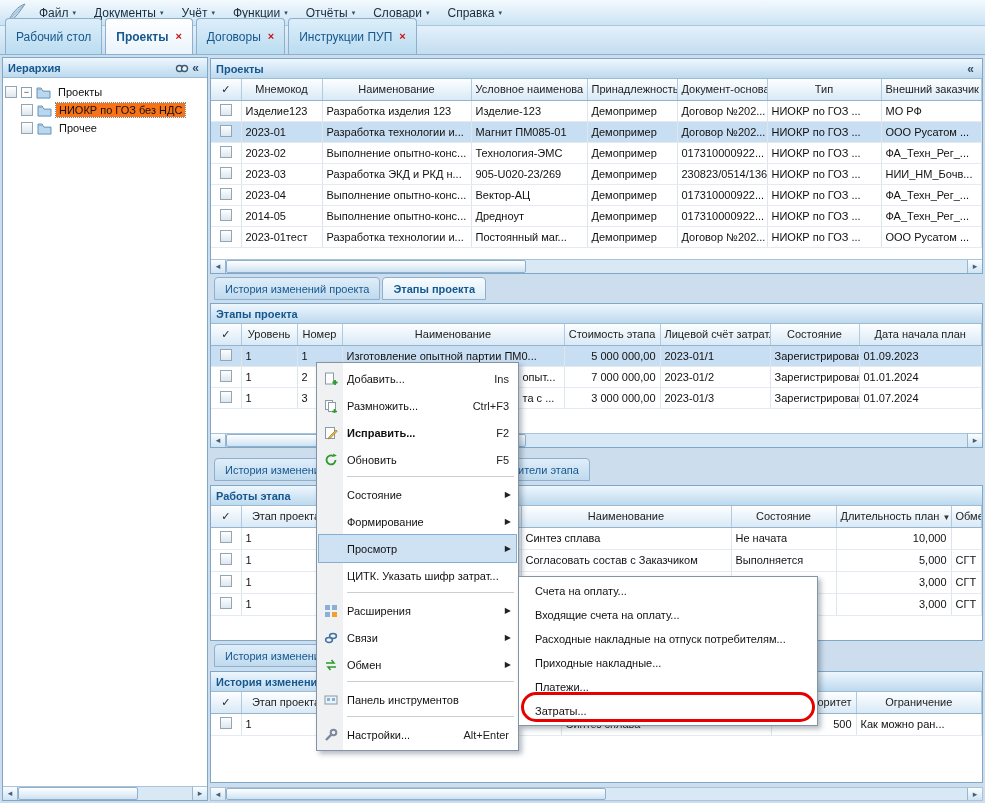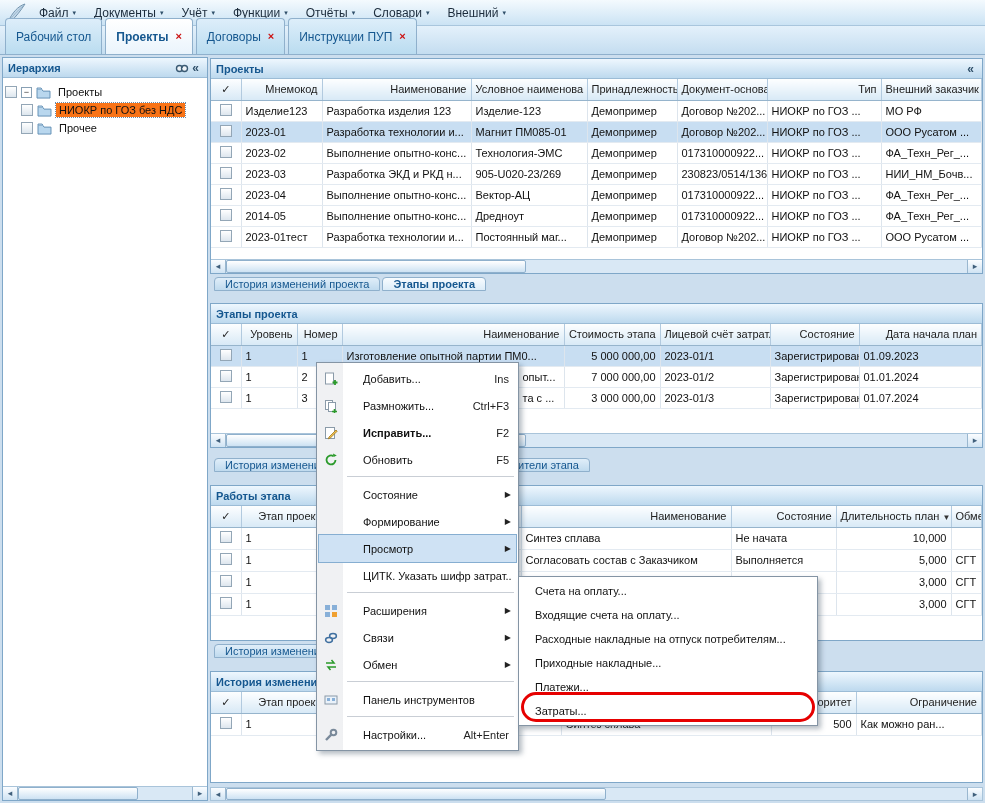--- a/index.html
+++ b/index.html
@@ -30,44 +30,44 @@
 .tree{padding:5px 2px;}
 .tree-row{display:flex;align-items:center;gap:4px;height:18px;white-space:nowrap;}
 .tree-row.child{padding-left:16px;}
 .tree-label{padding:1px 3px;}
 .tree-row.selected .tree-label{background:#f97316;outline:1px dotted #6a8aa8;}
 .expander{width:11px;height:11px;border:1px solid #88a0b4;background:#fff;font-size:9px;line-height:9px;text-align:center;color:#333;}
 .cb{display:inline-block;width:12px;height:12px;border:1px solid #93a6b6;background:linear-gradient(#ffffff,#dde6ee);flex:none;}
 
 
 table.grid{border-collapse:collapse;table-layout:fixed;width:100%;}
-.grid th{height:21px;background:linear-gradient(#fdfeff,#d8e9f6);border-right:1px solid #b2cadf;border-bottom:1px solid #96b4cc;font-weight:normal;text-align:right;padding:0 4px;overflow:hidden;white-space:nowrap;color:#222;}
+.grid th{height:21px;background:linear-gradient(#fdfeff,#d8e9f6);border-right:1px solid #b2cadf;border-bottom:1px solid #96b4cc;font-weight:normal;text-align:center;padding:0 4px;overflow:hidden;white-space:nowrap;color:#222;}
 .grid td{height:21px;border-right:1px solid #dde5ed;border-bottom:1px solid #e3eaf1;padding:0 4px;overflow:hidden;white-space:nowrap;background:#fff;}
 .grid tr.selected td{background:#c8def2;}
 .grid .c-sel{text-align:center;padding:0;}
 .grid td.num,.grid th.num{text-align:right;}
 .grid td.frag{padding-left:180px;}
 .works td{height:22px;}
 .sort{font-size:8px;color:#333;margin-left:3px;}
 
 
 .subtabs{position:absolute;display:flex;gap:2px;align-items:flex-end;}
-.subtab{height:14px;display:flex;align-items:center;padding:0 10px;border:1px solid #8fb0cc;border-radius:4px 4px 0 0;background:linear-gradient(#e0eef9,#bfdaee);color:#15578f;white-space:nowrap;}
+.subtab{height:23px;display:flex;align-items:center;padding:0 10px;border:1px solid #8fb0cc;border-radius:4px 4px 0 0;background:linear-gradient(#e0eef9,#bfdaee);color:#15578f;white-space:nowrap;}
 .subtab.active{font-weight:bold;background:linear-gradient(#f8fcff,#dcecf8);}
 
 
 .hscroll{position:absolute;height:14px;background:#d9e8f5;border:1px solid #a9c4da;display:flex;align-items:stretch;}
 .hs-btn{width:15px;background:linear-gradient(#fbfdff,#cfe3f3);border-right:1px solid #9ab7cf;color:#40607c;font-size:9px;line-height:12px;text-align:center;}
 .hs-btn.r{border-right:none;border-left:1px solid #9ab7cf;}
 .hs-thumb{background:linear-gradient(#ffffff,#cde2f3);border:1px solid #8fb0cc;border-radius:2px;}
 .in-panel{left:0;right:0;bottom:0;border-left:none;border-right:none;border-bottom:none;}
 
 
 .ctx{position:absolute;left:316px;top:362px;width:203px;background:linear-gradient(90deg,#f0f1f3 0,#f0f1f3 25px,#e0e2e6 25px,#ffffff 26px);border:1px solid #8494a4;box-shadow:3px 3px 5px rgba(40,60,80,.35);padding:2px;z-index:50;}
-.ctx-item{height:27px;display:flex;align-items:center;gap:22px;padding:0 5px 0 2px;}
+.ctx-item{height:27px;display:flex;align-items:center;gap:6px;padding:0 5px 0 2px;}
 .ctx-item.hl{background:#cfe2f4;outline:1px solid #86aed1;}
 .ctx-item.bold .ctx-label{font-weight:bold;}
 .ctx-icon{width:20px;flex:none;text-align:center;}
 .ctx-label{flex:1;white-space:nowrap;overflow:hidden;}
 .ctx-shortcut{color:#222;padding-right:2px;}
 .ctx-arrow{font-size:8px;color:#222;}
 .ctx-sep{height:1px;background:#c9ced5;margin:3px 2px 4px 28px;}
 
 
 .submenu{position:absolute;left:518px;top:576px;width:300px;background:#fff;border:1px solid #8494a4;box-shadow:3px 3px 5px rgba(40,60,80,.35);padding:2px;z-index:55;}
@@ -107,21 +107,21 @@
     </div>
   <div class="menu-item">
       <span>Отчёты</span>
       <span class="caret">▾</span>
     </div>
   <div class="menu-item">
       <span>Словари</span>
       <span class="caret">▾</span>
     </div>
   <div class="menu-item">
-      <span>Внешний</span>
+      <span>Справка</span>
       <span class="caret">▾</span>
     </div>
 </div>
 
 <div class="tabstrip">
   <div class="doc-tab">
       <span>Рабочий стол</span>
     </div>
   <div class="doc-tab active">
       <span>Проекты</span>

